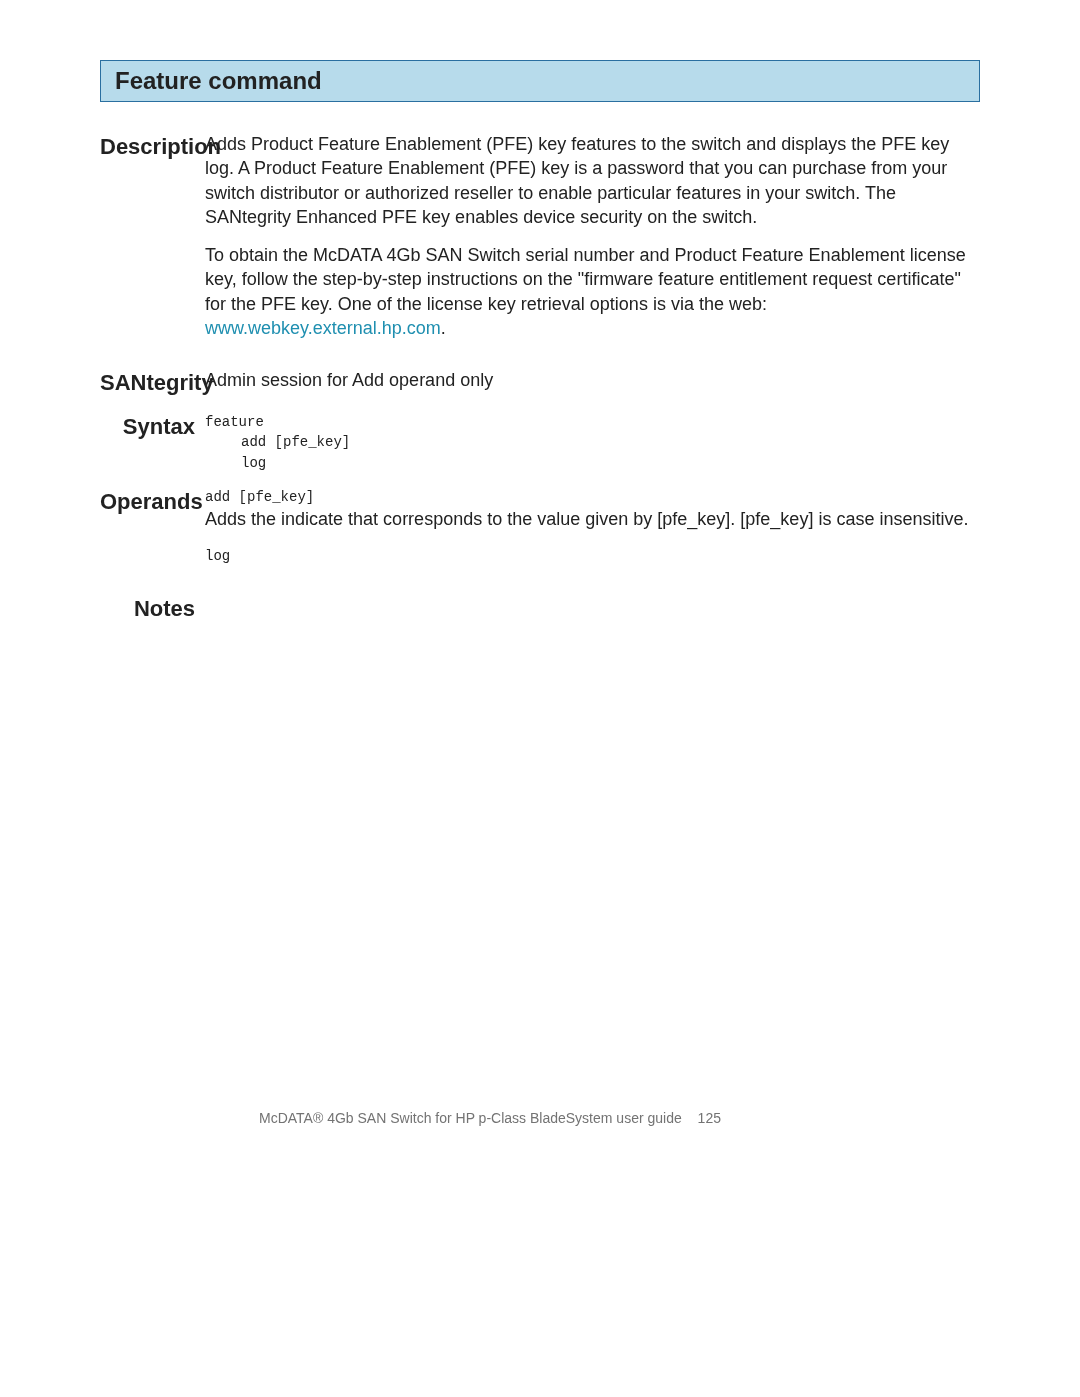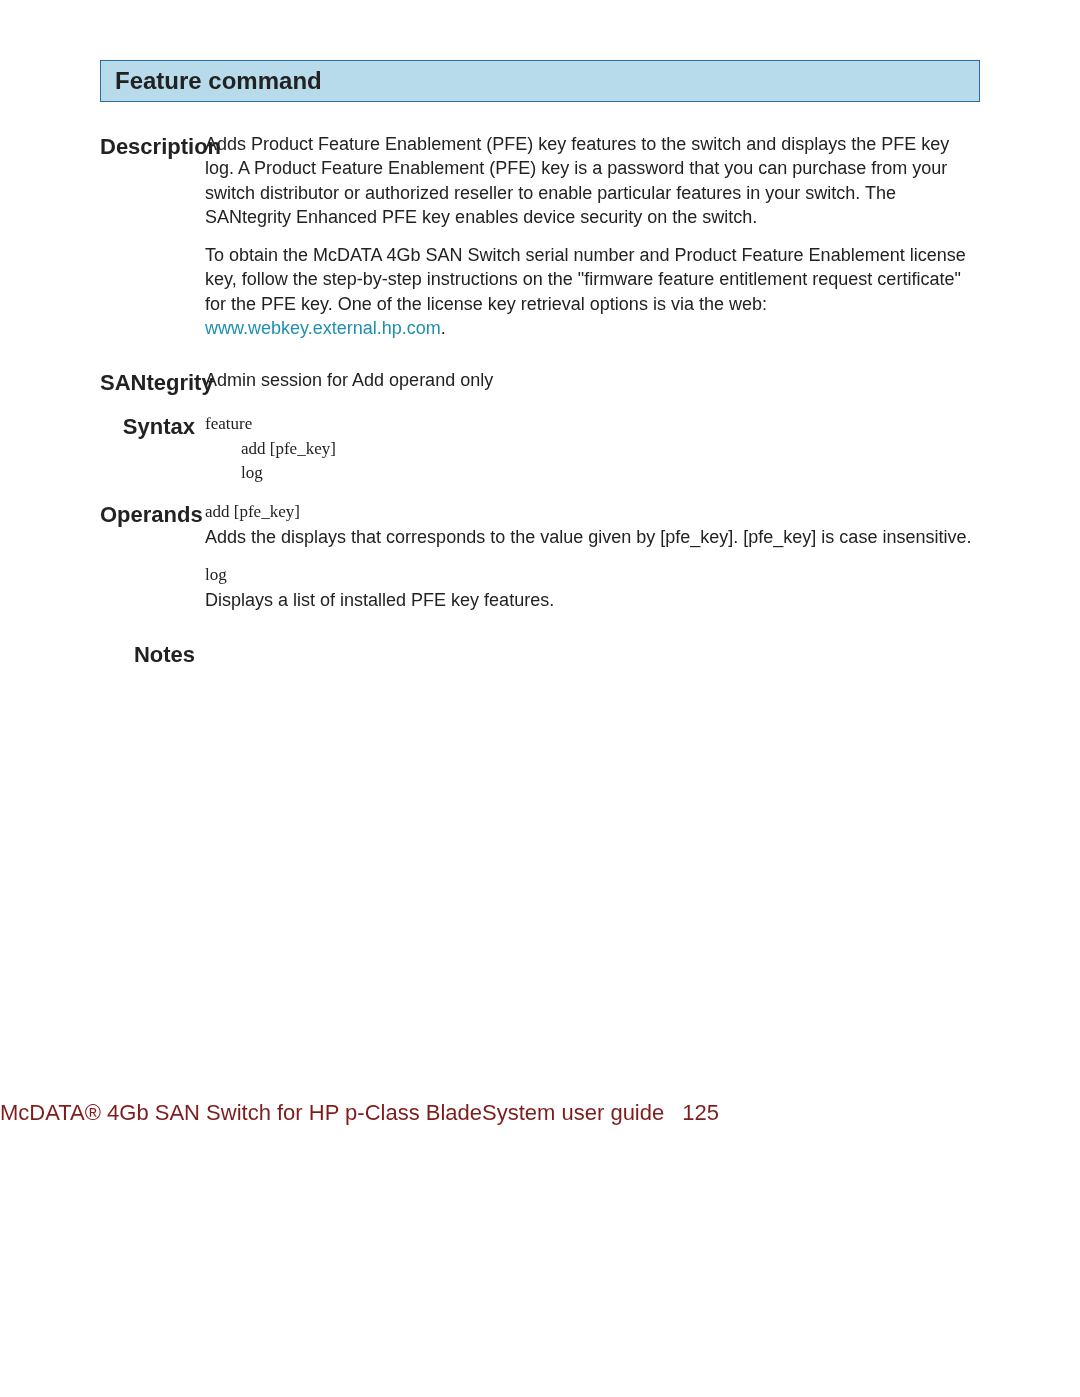--- a/index.html
+++ b/index.html
@@ -34,36 +34,36 @@
     padding-right: 10px;
     line-height: 1.35;
   }
   .value {
     flex: 1;
     font-size: 18px;
     line-height: 1.35;
   }
   .para { margin-bottom: 14px; }
   .mono {
-    font-family: Liberation Serif, serif;
-    font-size: 17px;
+    font-family: Liberation Mono, monospace;
+    font-size: 14px;
     line-height: 1.45;
   }
   .indent { padding-left: 36px; }
   a.link { color: #1f8fb0; text-decoration: none; }
   .operand-block { margin-bottom: 14px; }
   .footer {
     position: absolute;
     bottom: 74px;
     left: 0;
     width: 1080px;
-    text-align: left;
+    text-align: center;
     padding-right: 100px;
-    font-size: 22px;
-    color: #7f1d1d;
+    font-size: 14px;
+    color: #737373;
   }
   .pagenum { margin-left: 12px; }
 </style>
 </head>
 <body>
 
 <div class="page">
 
   <div class="title-box">
     <div class="title-text">Feature command</div>
@@ -91,25 +91,24 @@
       <div class="indent">add [pfe_key]</div>
       <div class="indent">log</div>
     </div>
   </div>
 
   <div class="entry">
     <div class="label">Operands</div>
     <div class="value">
       <div class="operand-block">
         <div class="mono">add [pfe_key]</div>
-        <div>Adds the displays that corresponds to the value given by [pfe_key]. [pfe_key] is case insensitive.</div>
+        <div>Adds the indicate that corresponds to the value given by [pfe_key]. [pfe_key] is case insensitive.</div>
       </div>
       <div class="operand-block">
         <div class="mono">log</div>
-        <div>Displays a list of installed PFE key features.</div>
       </div>
     </div>
   </div>
 
   <div class="entry">
     <div class="label">Notes</div>
   </div>
 
   <div class="footer">
     <span>McDATA® 4Gb SAN Switch for HP p-Class BladeSystem user guide</span>

